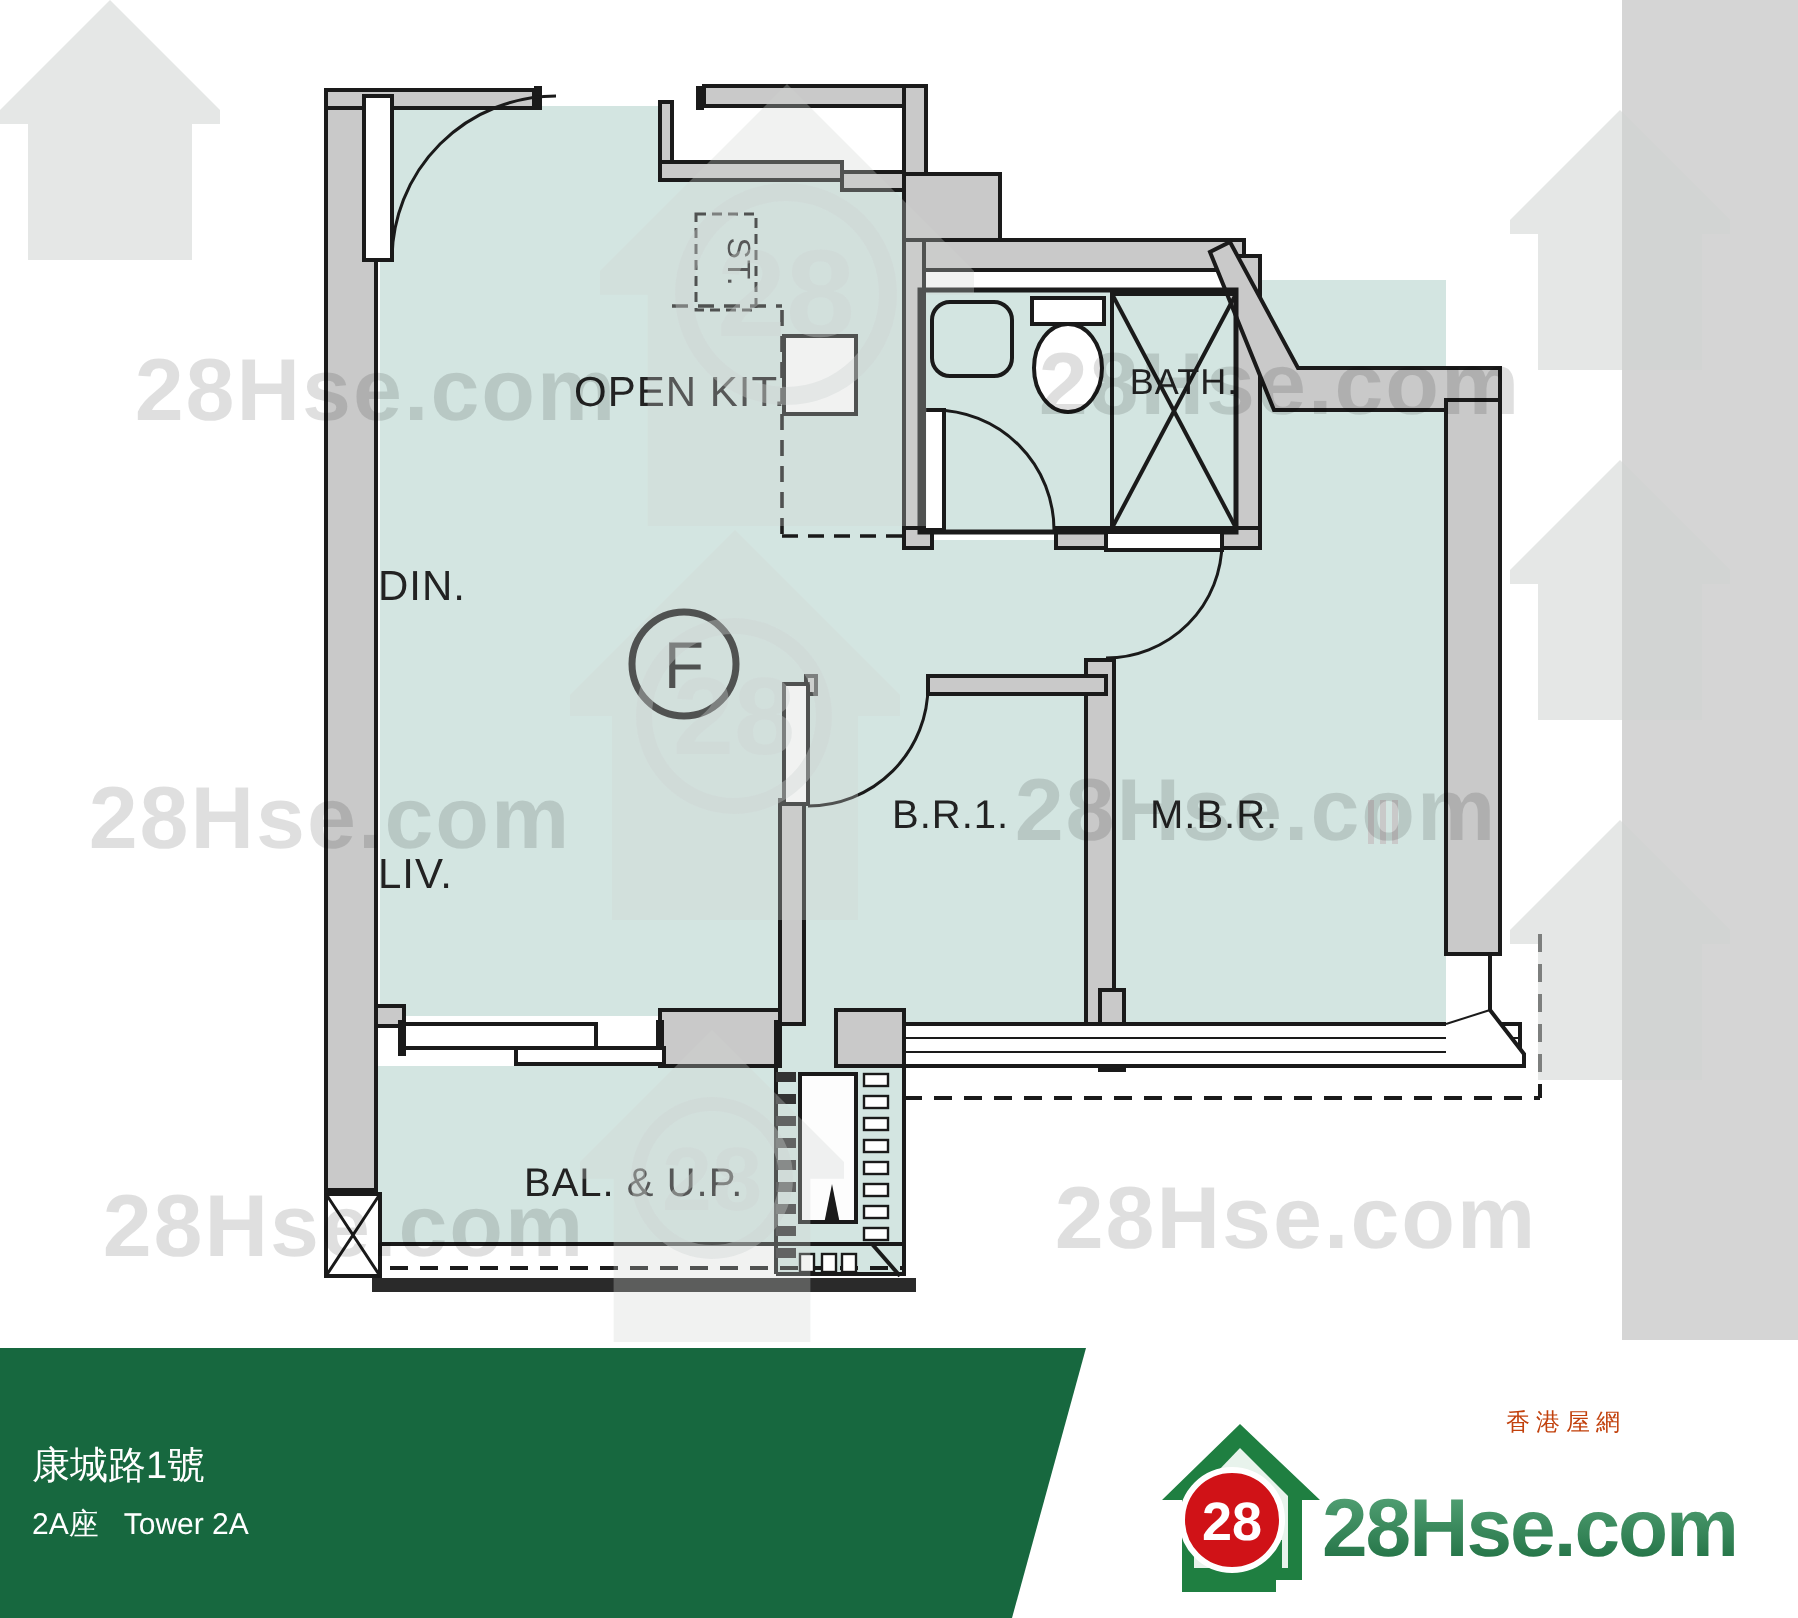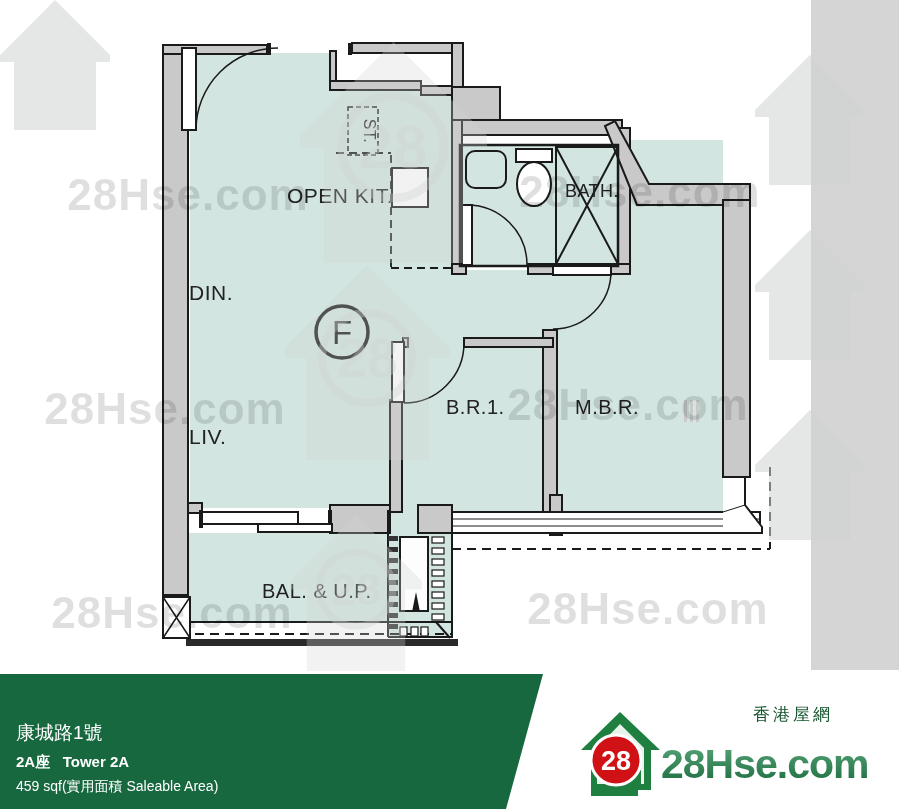--- a/index.html
+++ b/index.html
@@ -8,23 +8,23 @@
   svg text{font-family:"Liberation Sans",sans-serif;}
   .plan-label{fill:#222;letter-spacing:0.5px;}
   .wm-text{fill:#000;opacity:0.12;font-weight:bold;letter-spacing:1px;}
   .wm-shape{fill:#cfd4d2;opacity:0.55;}
   
   .info-bar{position:absolute;left:0;top:674px;width:899px;height:135px;
             background:#17683f;clip-path:polygon(0 0,543px 0,506px 135px,0 135px);color:#fff;}
   .info-bar .t{position:absolute;left:16px;white-space:pre;}
   .bar-title{top:8px;font-size:25px;font-weight:bold;}
   .bar-address{top:46px;font-size:19px;text-align:right;}
-  .bar-tower{top:79px;font-size:15px;font-weight:bold;}
+  .bar-tower{top:79px;font-size:15px;}
   .bar-area{top:104px;font-size:14px;}
-  .site-cn{position:absolute;left:753px;top:703px;font-size:17px;color:#14532d;letter-spacing:3px;}
+  .site-cn{position:absolute;left:753px;top:703px;font-size:12px;color:#c2410c;letter-spacing:3px;}
   .logo{position:absolute;left:578px;top:708px;}
 </style>
 </head>
 <body>
 
 <div class="stage">
 
 <svg width="899" height="672" viewBox="0 0 899 672" style="position:absolute;left:0;top:0;">
 
   <rect x="811" y="0" width="88" height="670" fill="#d5d5d5"></rect>
@@ -200,21 +200,20 @@
       <text class="wm-text" x="628" y="420">28Hse.com</text>
       <text class="wm-text" x="172" y="628">28Hse.com</text>
       <text class="wm-text" x="648" y="624">28Hse.com</text>
     </g>
   </g>
 </svg>
 
 <div class="info-bar">
   <div class="t bar-address">康城路1號</div>
   <div class="t bar-tower">2A座   Tower 2A</div>
-  <div class="t bar-area">459 sqf(實用面積 Saleable Area)</div>
 </div>
 
 <div class="site-cn">香港屋網</div>
 <svg class="logo" width="300" height="100" viewBox="0 0 300 100">
   <defs>
     <linearGradient id="ggrad" x1="0" y1="0" x2="0" y2="1">
       <stop offset="0" stop-color="#5aa87c"></stop>
       <stop offset="1" stop-color="#1b6b3e"></stop>
     </linearGradient>
   </defs>

